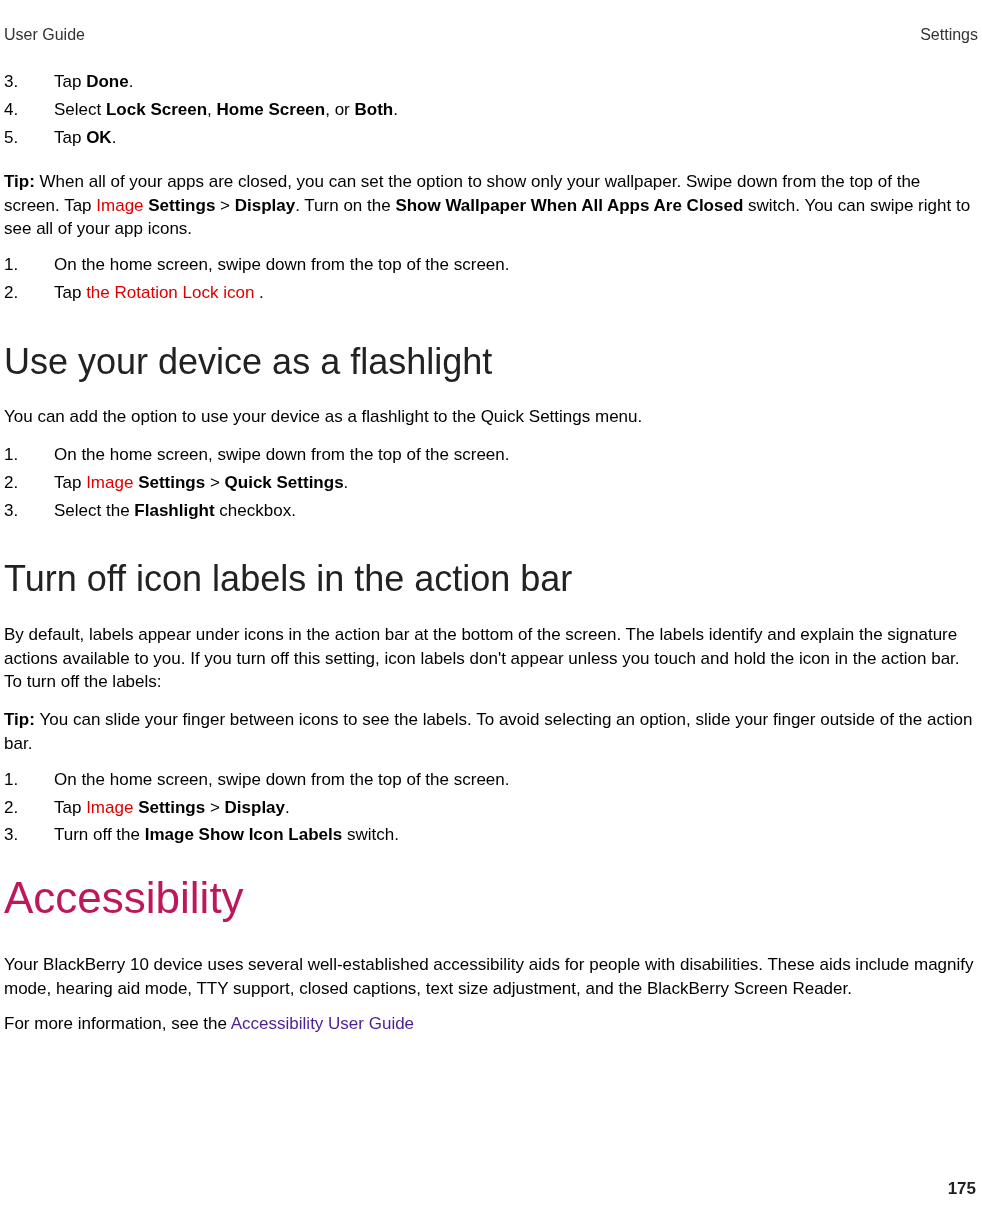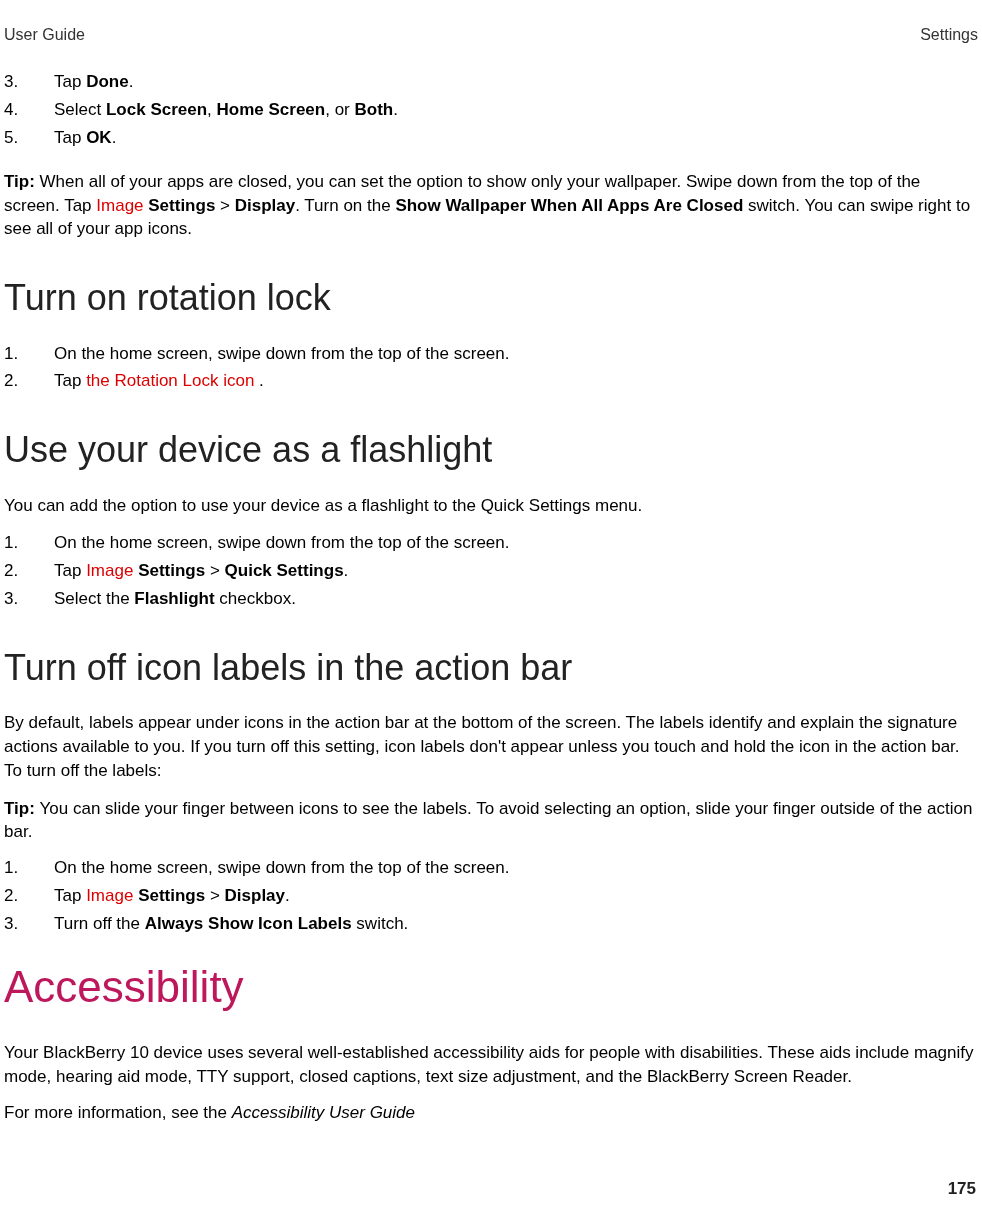--- a/index.html
+++ b/index.html
@@ -64,22 +64,21 @@
     .bold {
       font-weight: bold;
     }
     .image-placeholder {
       color: #d00;
     }
     .red-text {
       color: #d00;
     }
     .link {
-      color: #000000;
-      font-style: italic;
+      color: #4c1d95;
     }
     .page-number {
       position: absolute;
       bottom: 12px;
       right: 6px;
       font-size: 17px;
       color: #222;
       font-weight: bold;
     }
     .intro {
@@ -120,21 +119,20 @@
       <span class="li-text">
         <span>Tap </span><span class="bold">OK</span><span>.</span>
       </span>
     </li>
   </ol>
 
   <p class="tip-paragraph">
     <span class="bold">Tip: </span><span>When all of your apps are closed, you can set the option to show only your wallpaper. Swipe down from the top of the screen. Tap </span><span class="image-placeholder"> Image </span><span class="bold">Settings</span><span> &gt; </span><span class="bold">Display</span><span>. Turn on the </span><span class="bold">Show Wallpaper When All Apps Are Closed</span><span> switch. You can swipe right to see all of your app icons.</span>
   </p>
 
-  <h2 class="section-title">Turn on rotation lock</h2>
 
   <ol class="ordered-list ol-spaced">
     <li>
       <span class="num">1.</span>
       <span class="li-text">On the home screen, swipe down from the top of the screen.</span>
     </li>
     <li>
       <span class="num">2.</span>
       <span class="li-text">
         <span>Tap </span><span class="red-text"> the Rotation Lock icon </span><span>.</span>
@@ -180,21 +178,21 @@
     </li>
     <li>
       <span class="num">2.</span>
       <span class="li-text">
         <span>Tap </span><span class="image-placeholder"> Image </span><span> </span><span class="bold">Settings</span><span> &gt; </span><span class="bold">Display</span><span>.</span>
       </span>
     </li>
     <li>
       <span class="num">3.</span>
       <span class="li-text">
-        <span>Turn off the </span><span class="bold">Always Show Icon Labels</span><span> switch.</span>
+        <span>Turn off the </span><span class="bold">Image Show Icon Labels</span><span> switch.</span>
       </span>
     </li>
   </ol>
 
   <h1 class="chapter-title">Accessibility</h1>
 
   <p class="body-text">Your BlackBerry 10 device uses several well-established accessibility aids for people with disabilities. These aids include magnify mode, hearing aid mode, TTY support, closed captions, text size adjustment, and the BlackBerry Screen Reader.</p>
 
   <p class="body-text">
     <span>For more information, see the </span><span class="link">Accessibility User Guide</span>

